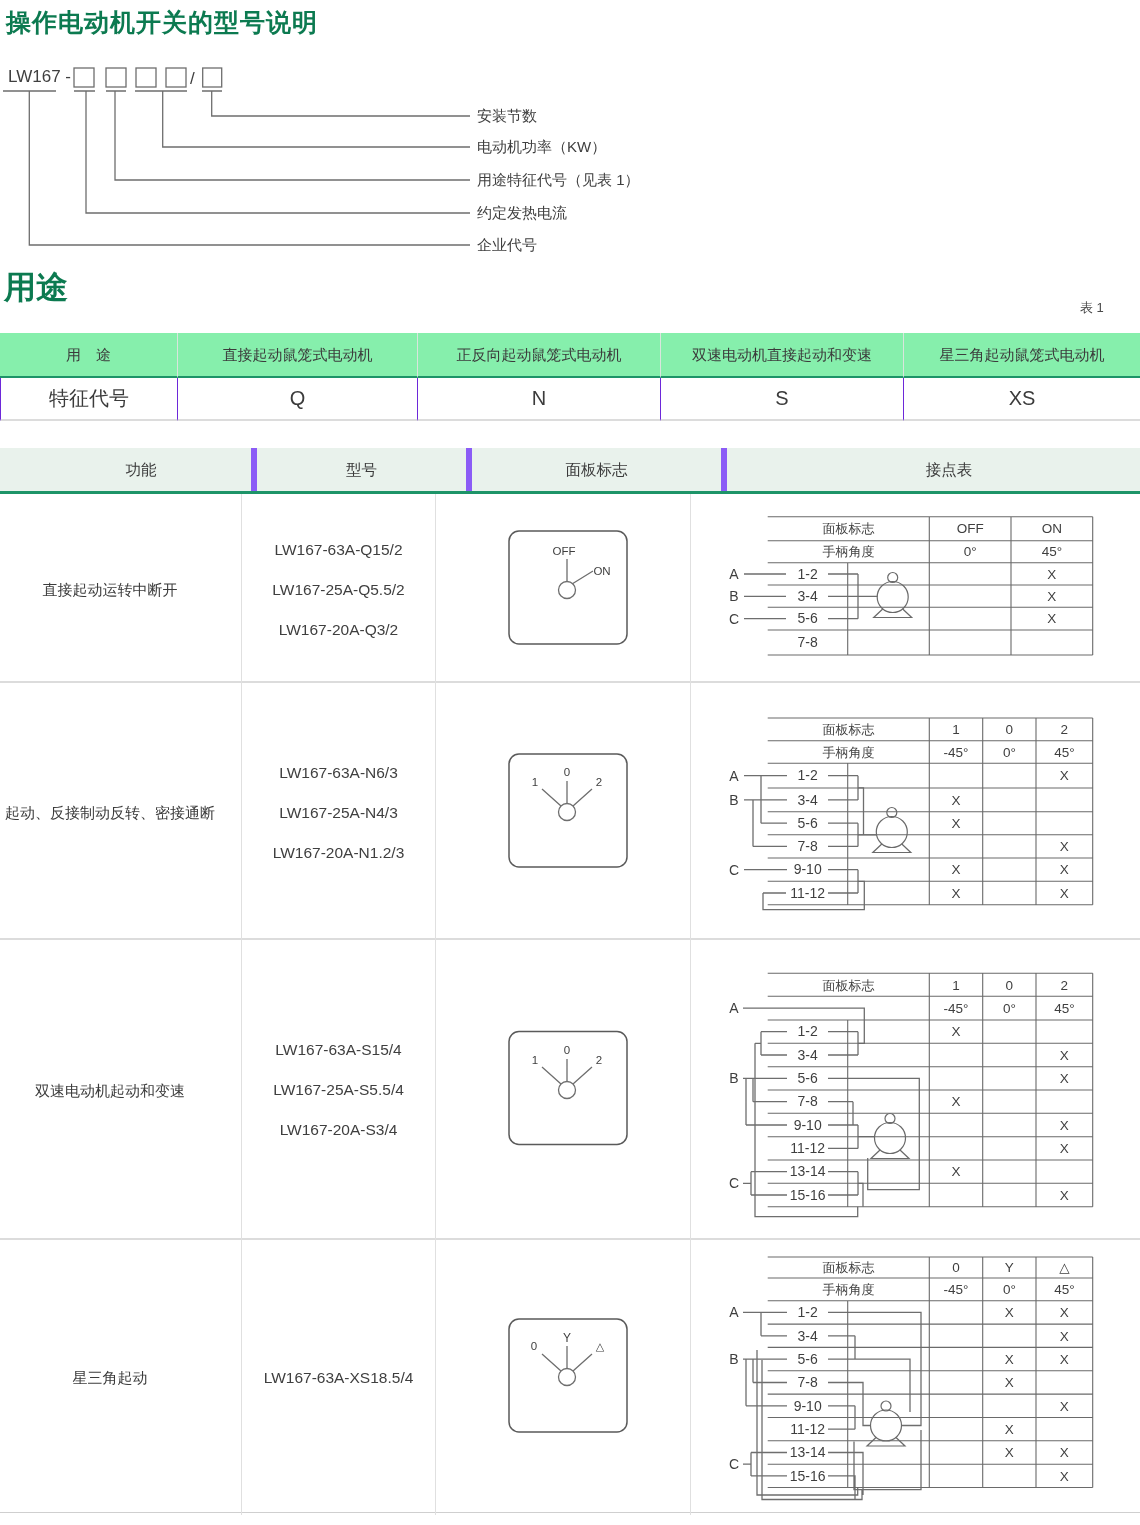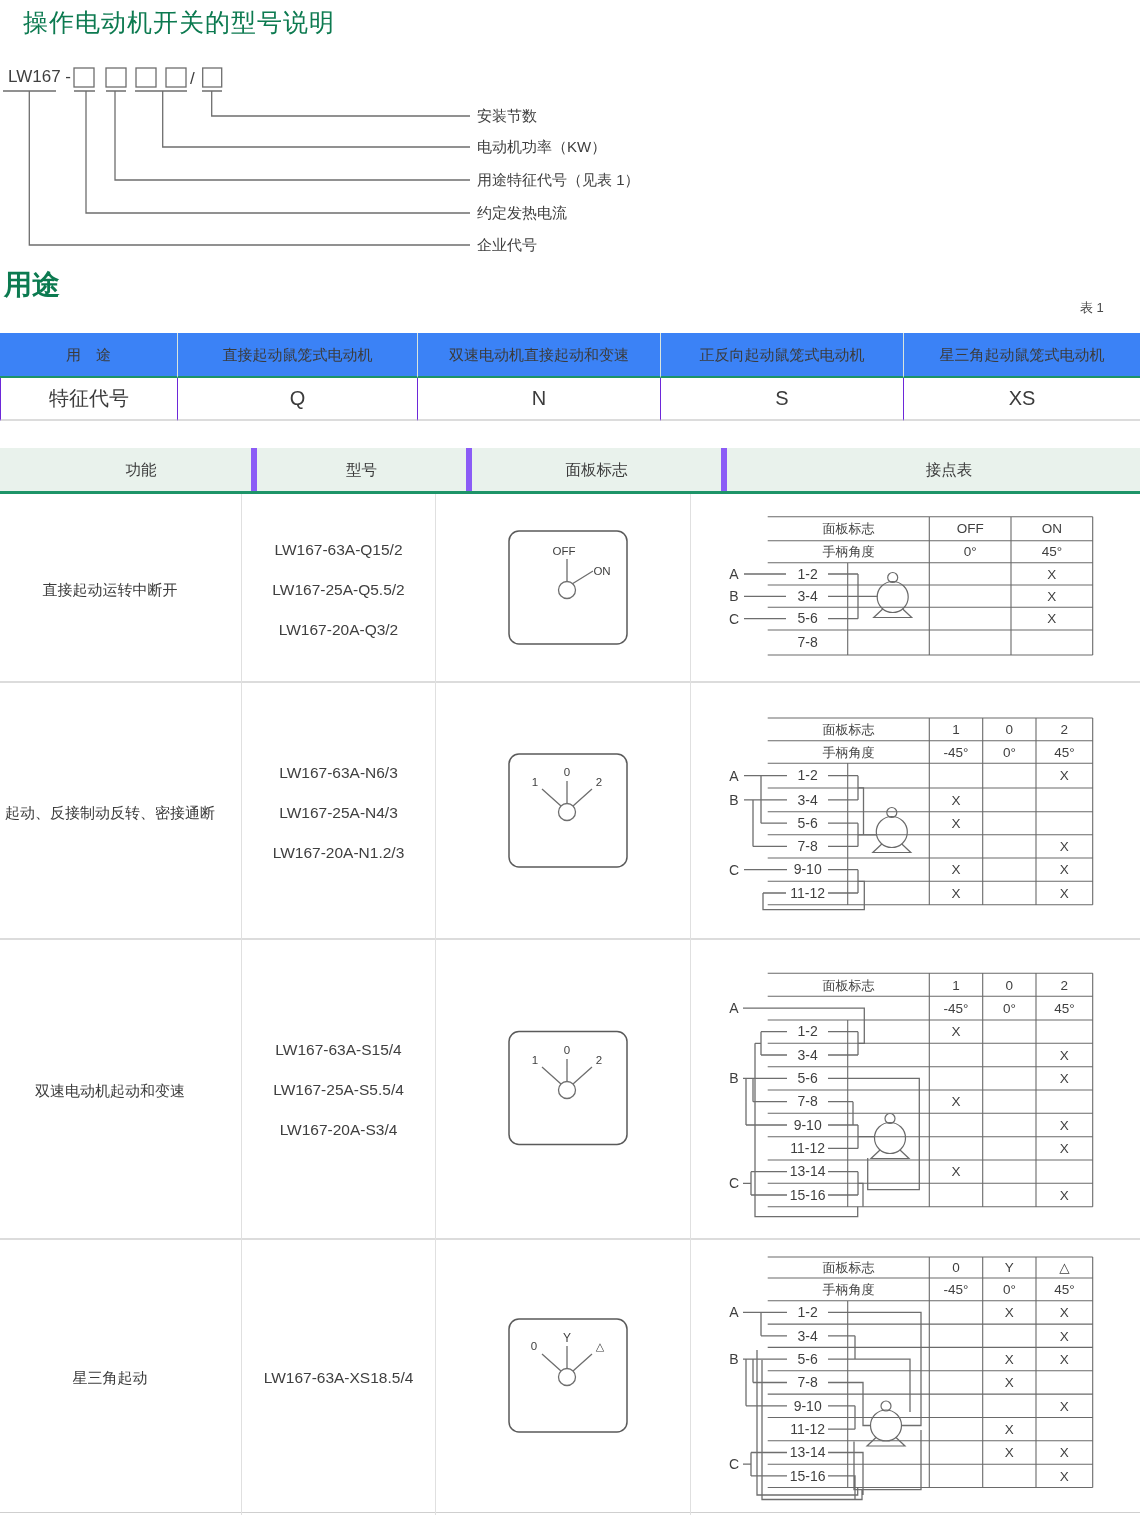--- a/index.html
+++ b/index.html
@@ -1,24 +1,24 @@
 <!DOCTYPE html>
 <html><head>
 <meta charset="utf-8">
 <style>
   html,body{margin:0;padding:0;}
   body{width:1140px;height:1525px;background:#ffffff;position:relative;
        font-family:"Liberation Sans","DejaVu Sans",sans-serif;color:#3b3b3b;}
   .abs{position:absolute;}
-  .page-title{left:23px;top:6px;font-size:25px;font-weight:normal;color:#0c7a50;letter-spacing:1px;}
-  .usage-heading{left:4px;top:266px;font-size:28px;font-weight:bold;color:#0c7a50;}
+  .page-title{left:6px;top:6px;font-size:25px;font-weight:bold;color:#0c7a50;letter-spacing:1px;}
+  .usage-heading{left:4px;top:266px;font-size:32px;font-weight:bold;color:#0c7a50;}
   .tbl-caption{left:1080px;top:299px;width:52px;font-size:13px;color:#4a4a4a;}
   
   .t1{left:0;top:333px;width:1140px;display:grid;grid-template-columns:177px 240px 243px 243px 237px;}
-  .t1 .hc{background:#3b82f6;height:43px;line-height:43px;text-align:center;font-size:15px;
+  .t1 .hc{background:#86efac;height:43px;line-height:43px;text-align:center;font-size:15px;
           border-bottom:2px solid #1d9468;border-left:1px solid #d9e5dd;}
   .t1 .hc:first-child{border-left:none;}
   .t1 .dc{height:41px;line-height:41px;text-align:center;font-size:20px;
           border-bottom:2px solid #dcdcdc;border-left:1px solid #6d28d9;}
   .t1 .dc:first-child{border-left:none;}
   
   .mt{left:0;top:448px;width:1140px;}
   .mt-h{display:grid;grid-template-columns:220px 215px 255px 450px;height:43px;background:#e9f2ec;
         border-bottom:3px solid #1d9468;padding-left:31px;}
   .mt-h div{line-height:43px;text-align:center;font-size:15.5px;border-left:6px solid #8b5cf6;}
@@ -63,22 +63,22 @@
   <text x="477" y="163" font-size="15">约定发热电流</text>
   <text x="477" y="195" font-size="15">企业代号</text>
 </svg>
 
 <div class="abs usage-heading">用途</div>
 <div class="abs tbl-caption">表 1</div>
 
 <div class="abs t1">
   <div class="hc">用　途</div>
   <div class="hc">直接起动鼠笼式电动机</div>
+  <div class="hc">正反向起动鼠笼式电动机</div>
   <div class="hc">双速电动机直接起动和变速</div>
-  <div class="hc">正反向起动鼠笼式电动机</div>
   <div class="hc">星三角起动鼠笼式电动机</div>
   <div class="dc">特征代号</div>
   <div class="dc">Q</div>
   <div class="dc">N</div>
   <div class="dc">S</div>
   <div class="dc">XS</div>
 </div>
 
 <div class="abs mt">
   <div class="mt-h">

